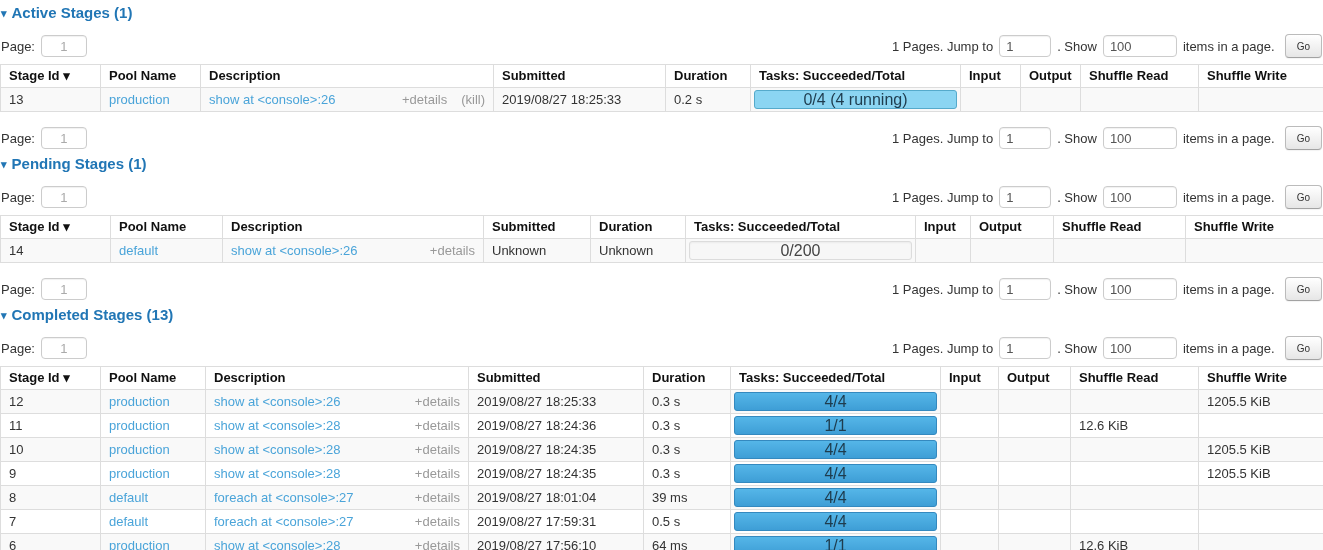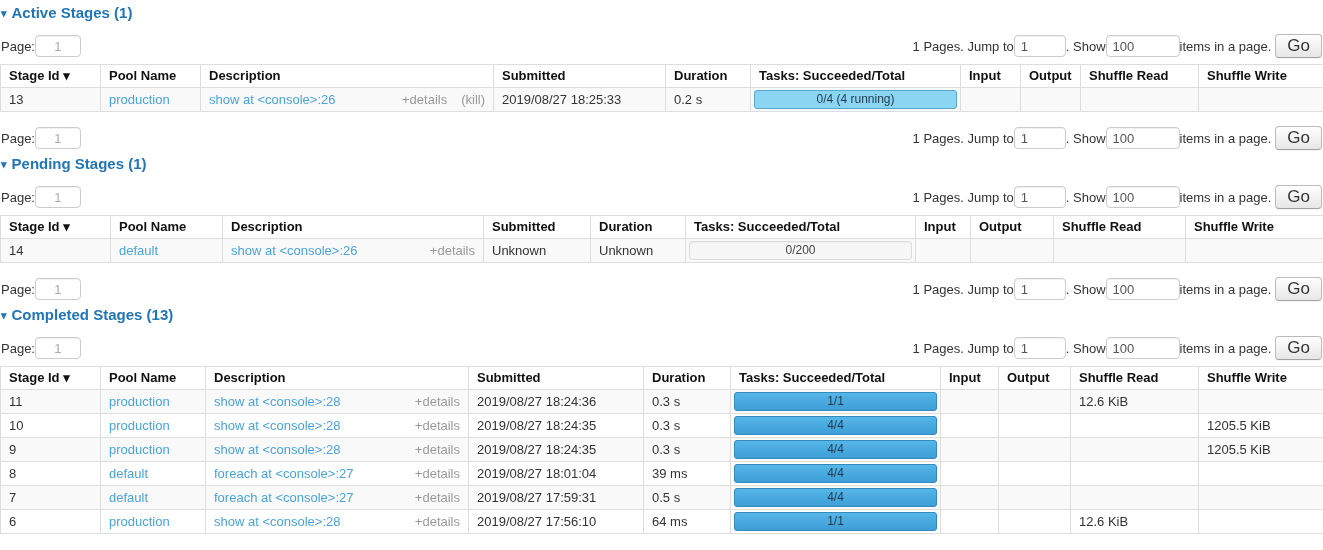--- a/index.html
+++ b/index.html
@@ -19,33 +19,33 @@
     line-height:16px;
     cursor:pointer;
   }
   .collapse-arrow { font-size:11px; margin-right:5px; position:relative; top:-1px; }
 
   
   .pagerow {
     display:flex; justify-content:space-between; align-items:center;
     margin:0 1px 5px 1px; height:26px;
   }
-  .pagerow .left, .pagerow .right { display:flex; align-items:center; }
+  .pagerow .left, .pagerow .right { display:flex; align-items:center; gap:6px; }
   .txt-input {
     height:22px; border:1px solid #ccc; border-radius:4px;
     font-family:"Liberation Sans", sans-serif; font-size:13px;
     padding:1px 6px; color:#555; background:#fff;
     box-shadow:inset 0 1px 1px rgba(0,0,0,.06);
   }
   .page-input { width:46px; text-align:center; color:#aaa; }
   .jump-input { width:52px; }
   .show-input { width:74px; }
   .go-btn {
     height:24px; padding:1px 11px; margin-left:4px;
-    font-family:"Liberation Sans", sans-serif; font-size:17px; color:#333;
+    font-family:"Liberation Sans", sans-serif; font-size:10px; color:#333;
     background:linear-gradient(#ffffff,#e6e6e6);
     border:1px solid #bbb; border-bottom-color:#a2a2a2; border-radius:4px;
     cursor:pointer; box-shadow:inset 0 1px 0 rgba(255,255,255,.4), 0 1px 1px rgba(0,0,0,.05);
   }
 
   
   table {
     width:1323px; border-collapse:collapse; table-layout:fixed;
     margin:0 0 13px 0;
   }
@@ -62,21 +62,21 @@
   a { color:var(--link,#4aa4d9); text-decoration:none; cursor:pointer; }
   .desc-cell-inner { display:flex; align-items:center; }
   .desc-link { flex:0 0 auto; }
   .desc-spacer { flex:1 1 auto; }
   .details-link { color:var(--muted,#999); margin-left:16px; }
   .kill-link { color:var(--muted,#999); margin-left:14px; }
 
   
   .pbar {
     height:19px; border-radius:3px;
-    text-align:center; font-size:12px; line-height:17px;
+    text-align:center; font-size:16px; line-height:17px;
     color:#1e3c4e; position:relative;
   }
   .pbar.running {
     background:var(--bar-running-fill,#8bd5f2);
     border:1px solid var(--bar-running-border,#55aacb);
   }
   .pbar.done {
     background:linear-gradient(var(--bar-done-top,#55b6e8), var(--bar-done-bottom,#3e9ed6));
     border:1px solid var(--bar-done-border,#3489bf);
   }
@@ -303,20 +303,40 @@
             <th><span>Duration</span></th>
             <th><span>Tasks: Succeeded/Total</span></th>
             <th><span>Input</span></th>
             <th><span>Output</span></th>
             <th><span>Shuffle Read</span></th>
             <th><span>Shuffle Write</span></th>
           </tr>
         </thead>
       <tbody>
           <tr>
+            <td>12</td>
+            <td><a>production</a></td>
+            <td>
+              <div class="desc-cell-inner">
+                <a class="desc-link">show at &lt;console&gt;:26</a>
+                <span class="desc-spacer"></span>
+                <a class="details-link">+details</a>
+              </div>
+            </td>
+            <td>2019/08/27 18:25:33</td>
+            <td>0.3 s</td>
+            <td class="tasks-cell">
+              <div class="pbar done">4/4</div>
+            </td>
+            <td></td>
+            <td></td>
+            <td></td>
+            <td>1205.5 KiB</td>
+          </tr>
+          <tr>
             <td>11</td>
             <td><a>production</a></td>
             <td>
               <div class="desc-cell-inner">
                 <a class="desc-link">show at &lt;console&gt;:28</a>
                 <span class="desc-spacer"></span>
                 <a class="details-link">+details</a>
               </div>
             </td>
             <td>2019/08/27 18:24:36</td>

